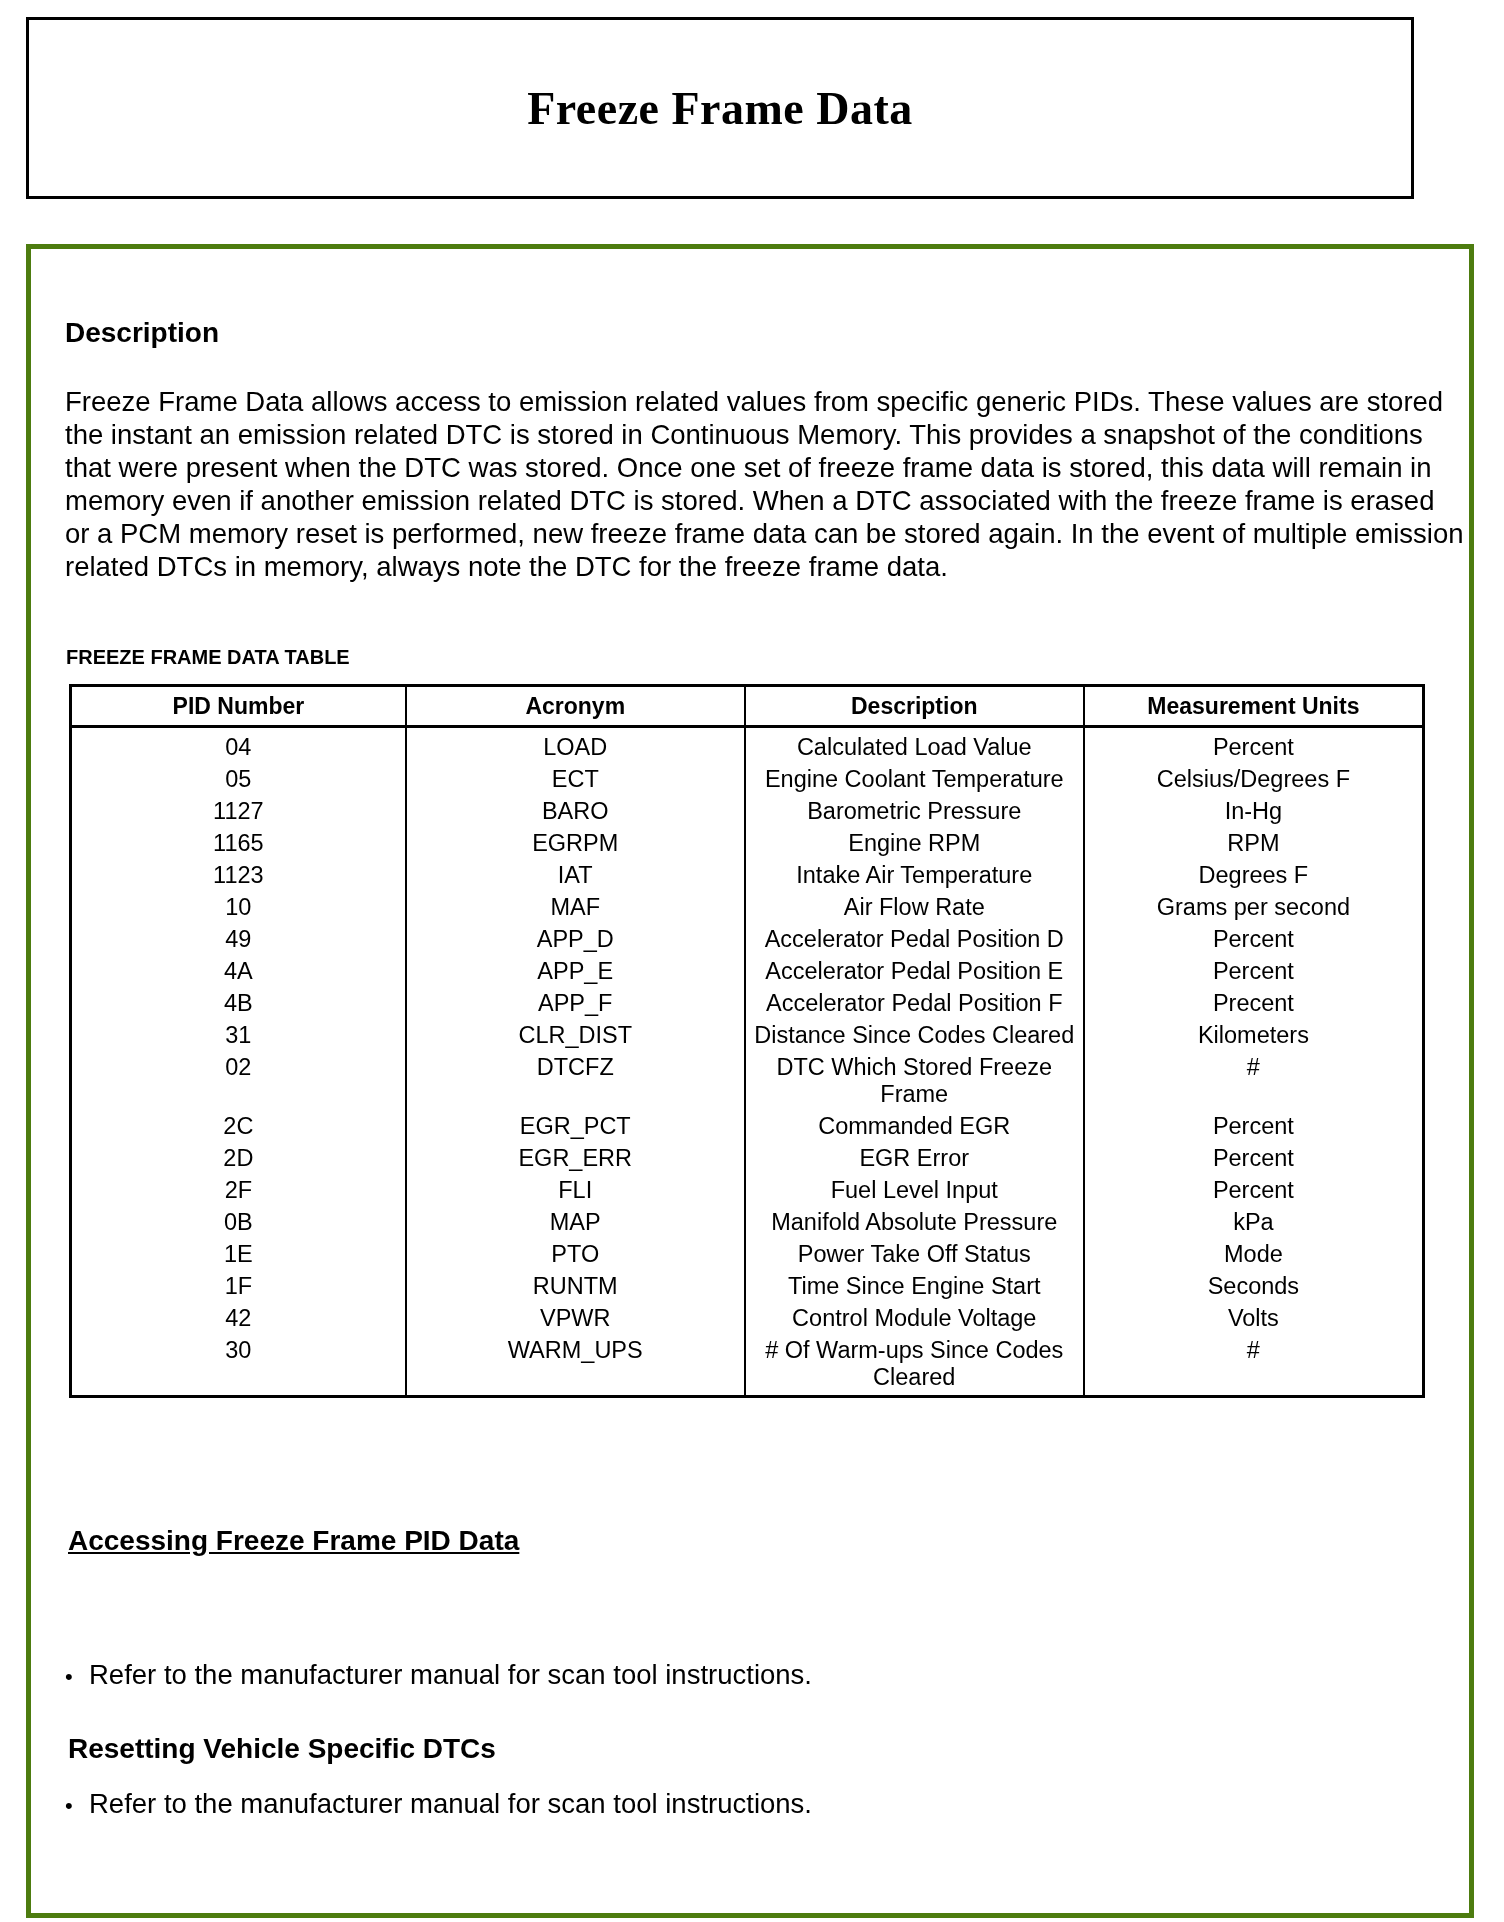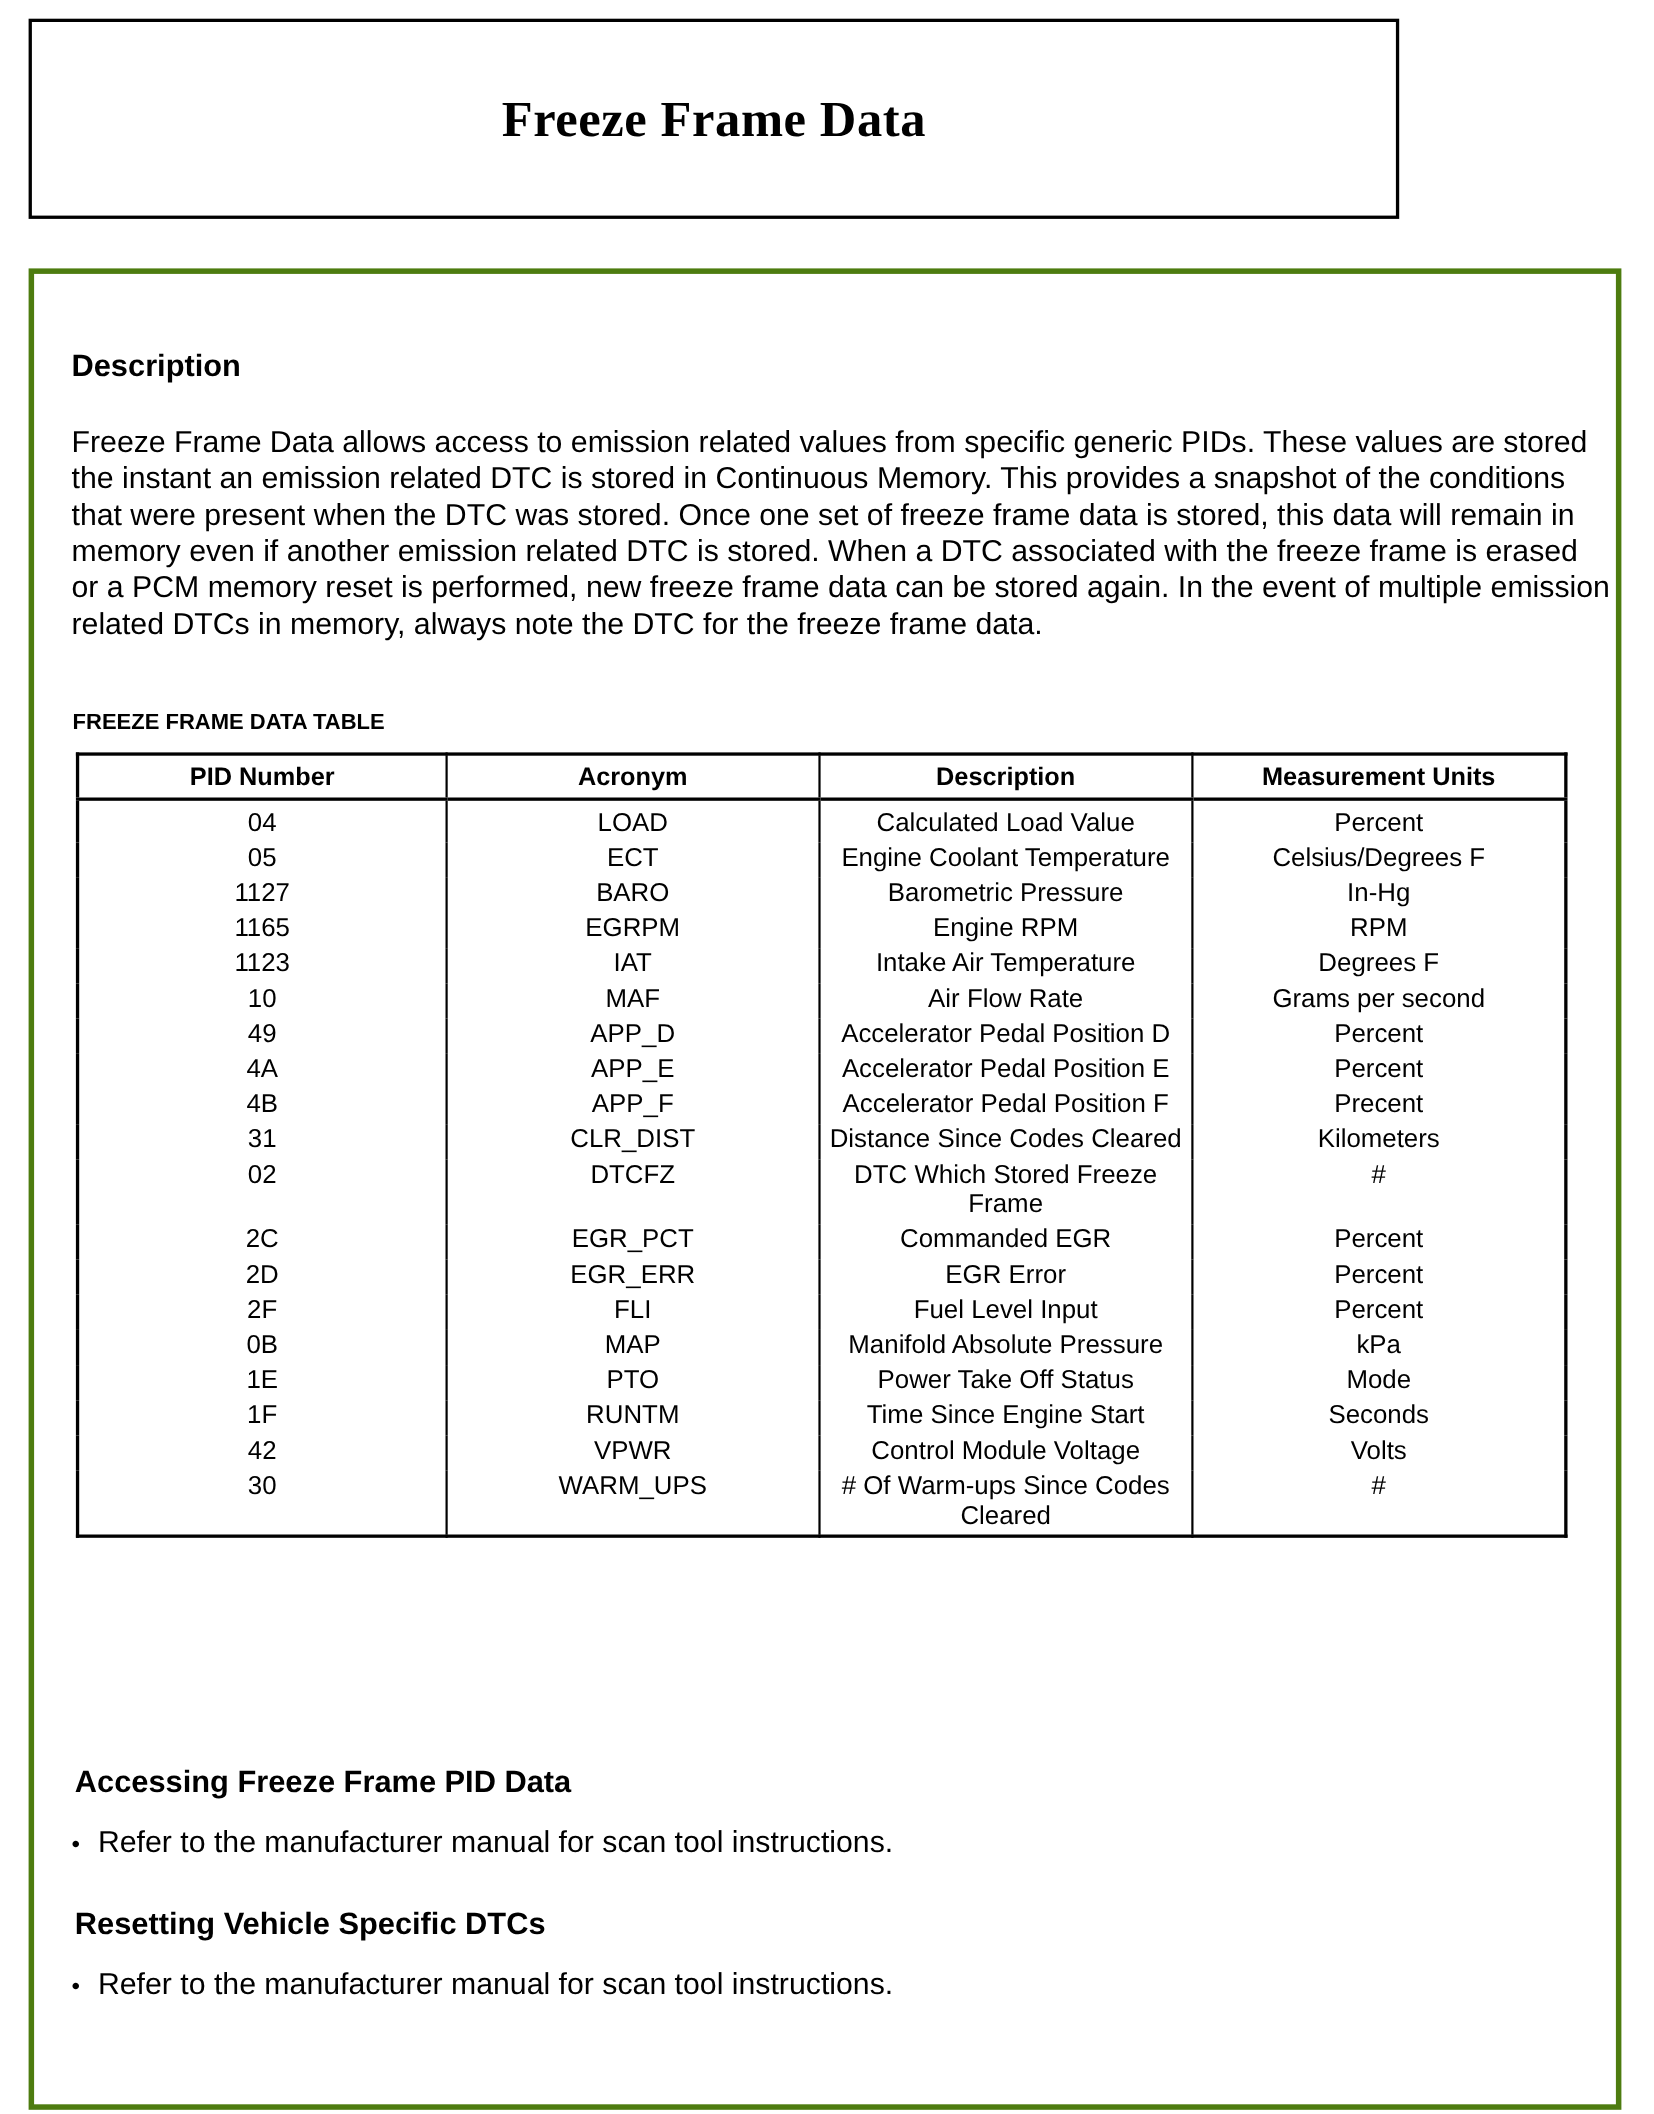--- a/index.html
+++ b/index.html
@@ -1,18 +1,18 @@
 <!DOCTYPE html>
 <html><head>
 <meta charset="utf-8">
 <style>
   html, body { margin: 0; padding: 0; background: #ffffff; }
   body { width: 1504px; height: 1922px; position: relative; overflow: hidden; color: #000; }
   .title-box {
-    position: absolute; left: 26px; top: 17px; width: 1246px; height: 182px;
+    position: absolute; left: 26px; top: 17px; width: 1388px; height: 182px;
     border: 3px solid #000; box-sizing: border-box;
     display: flex; align-items: center; justify-content: center;
   }
   .title-box h1 {
     margin: 0; font-family: "Liberation Serif", serif; font-weight: bold;
     font-size: 46px; letter-spacing: 0.5px;
   }
   .main-box {
     position: absolute; left: 26px; top: 244px; width: 1448px; height: 1674px;
     border: 5px solid #4d7c0f; box-sizing: border-box;
@@ -189,21 +189,21 @@
         </tr>
         <tr class="last">
           <td>30</td>
           <td>WARM_UPS</td>
           <td># Of Warm-ups Since Codes Cleared</td>
           <td>#</td>
         </tr>
       </tbody>
   </table>
 
-  <h2 class="section-heading" style="left:37px; top:1355px;">Accessing Freeze Frame PID Data</h2>
+  <h2 class="section-heading" style="left:37px; top:1276px;text-decoration:underline;">Accessing Freeze Frame PID Data</h2>
   <p class="bullet-line" style="top:1410px;">
     <span class="bullet">•</span><span>Refer to the manufacturer manual for scan tool instructions.</span>
   </p>
 
   <h2 class="section-heading" style="left:37px; top:1484px;">Resetting Vehicle Specific DTCs</h2>
   <p class="bullet-line" style="top:1539px;">
     <span class="bullet">•</span><span>Refer to the manufacturer manual for scan tool instructions.</span>
   </p>
 </div>
 

